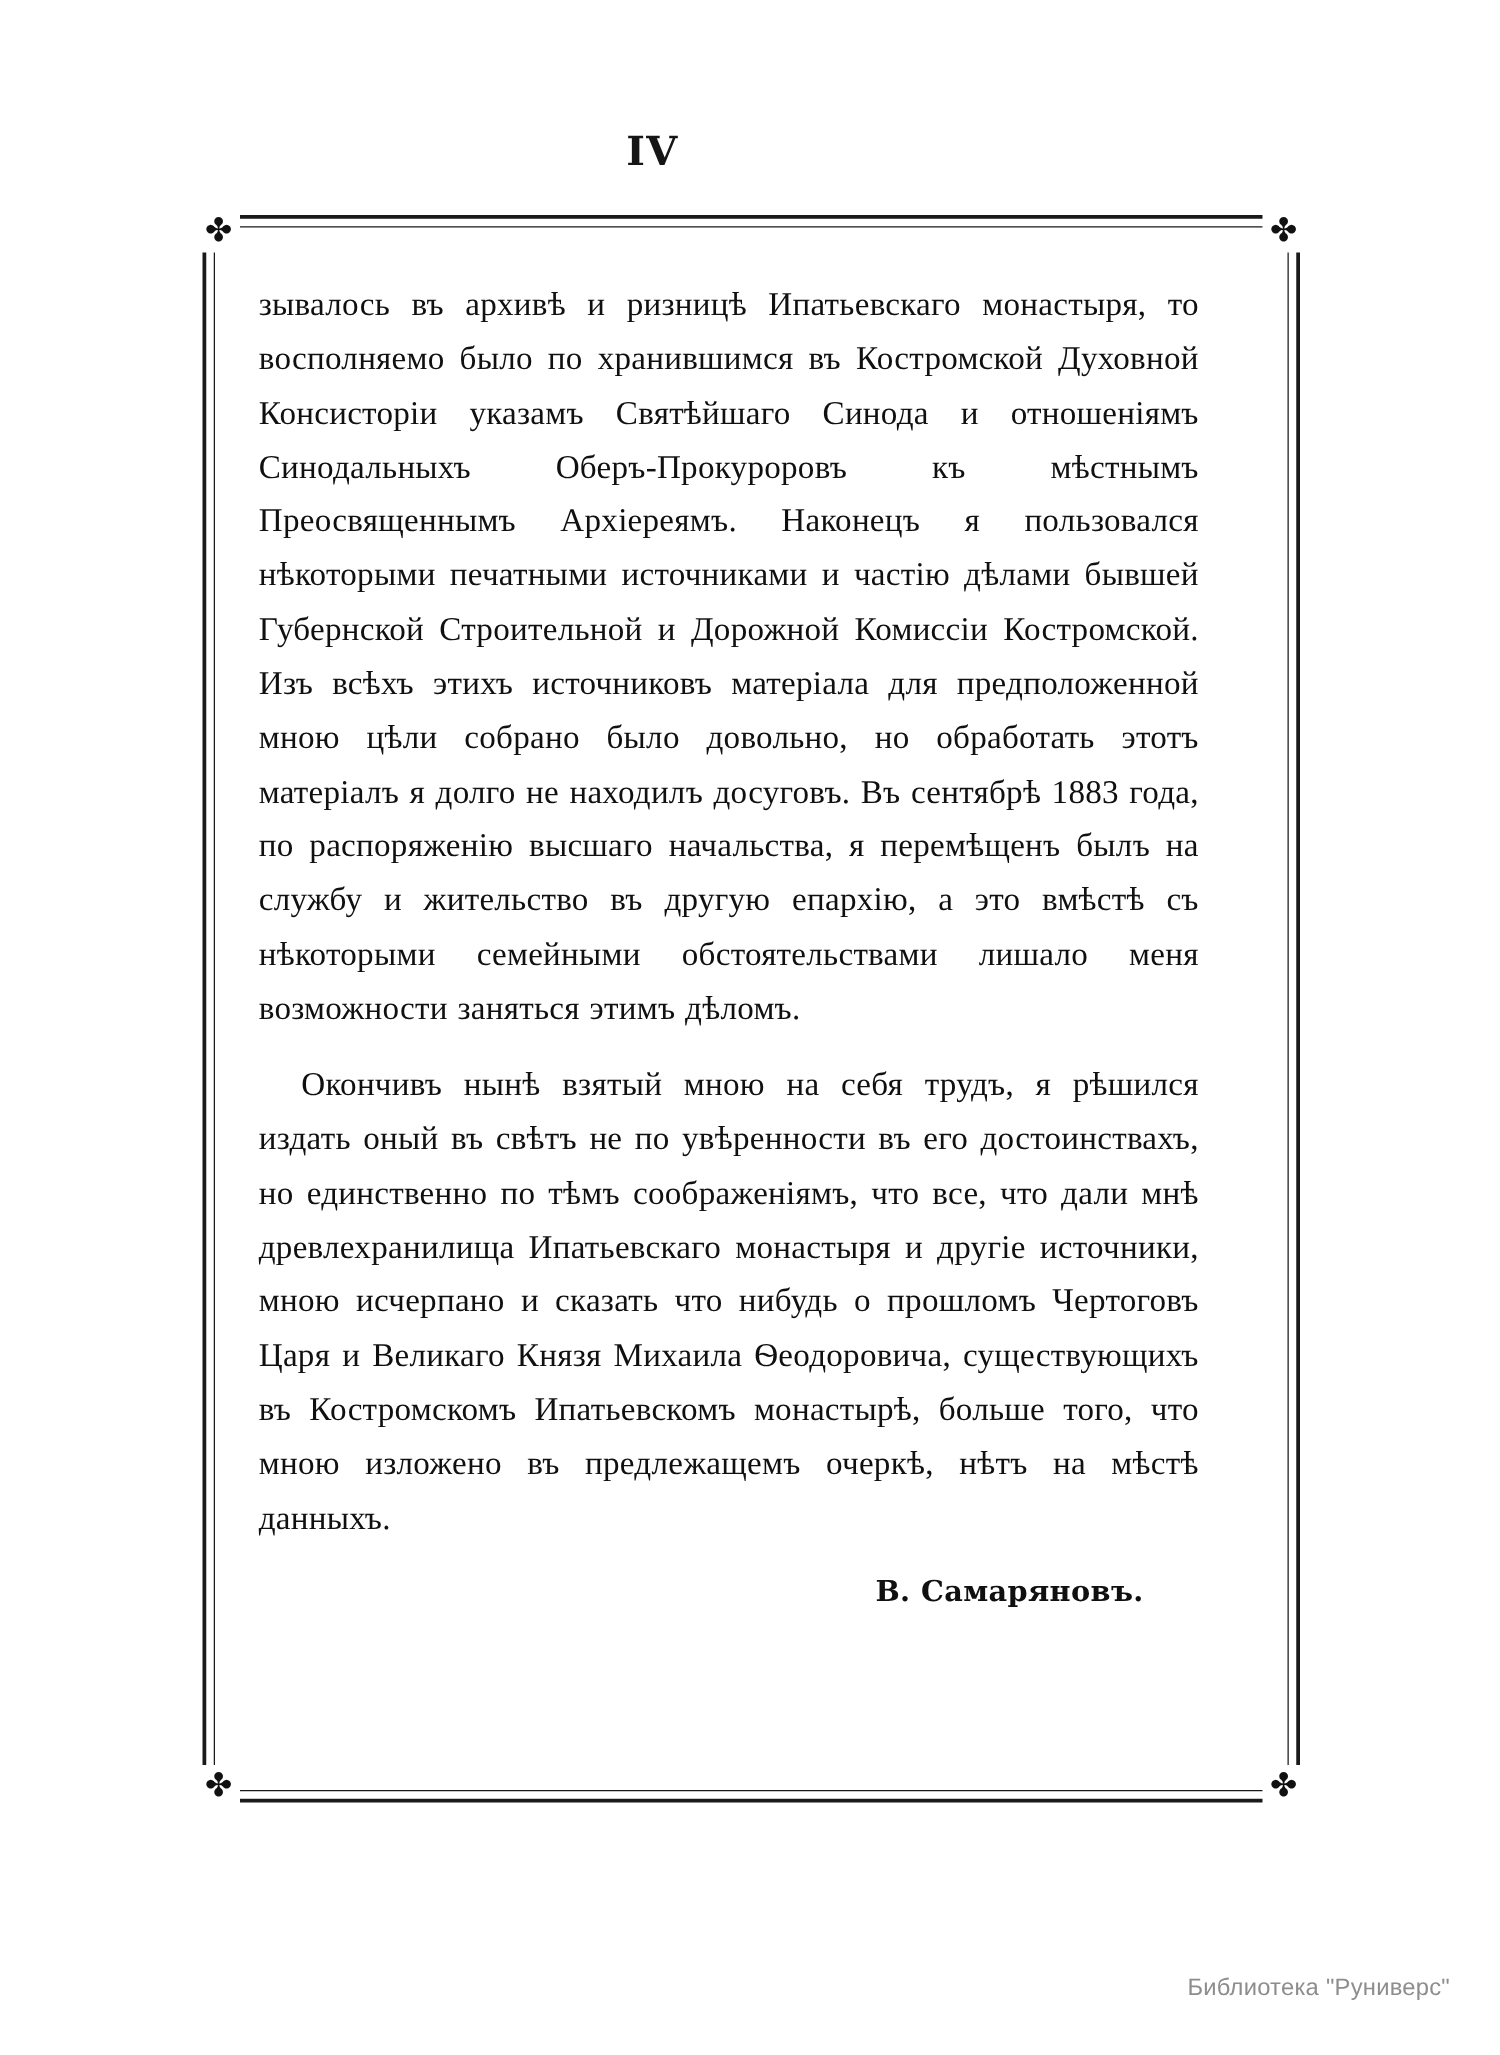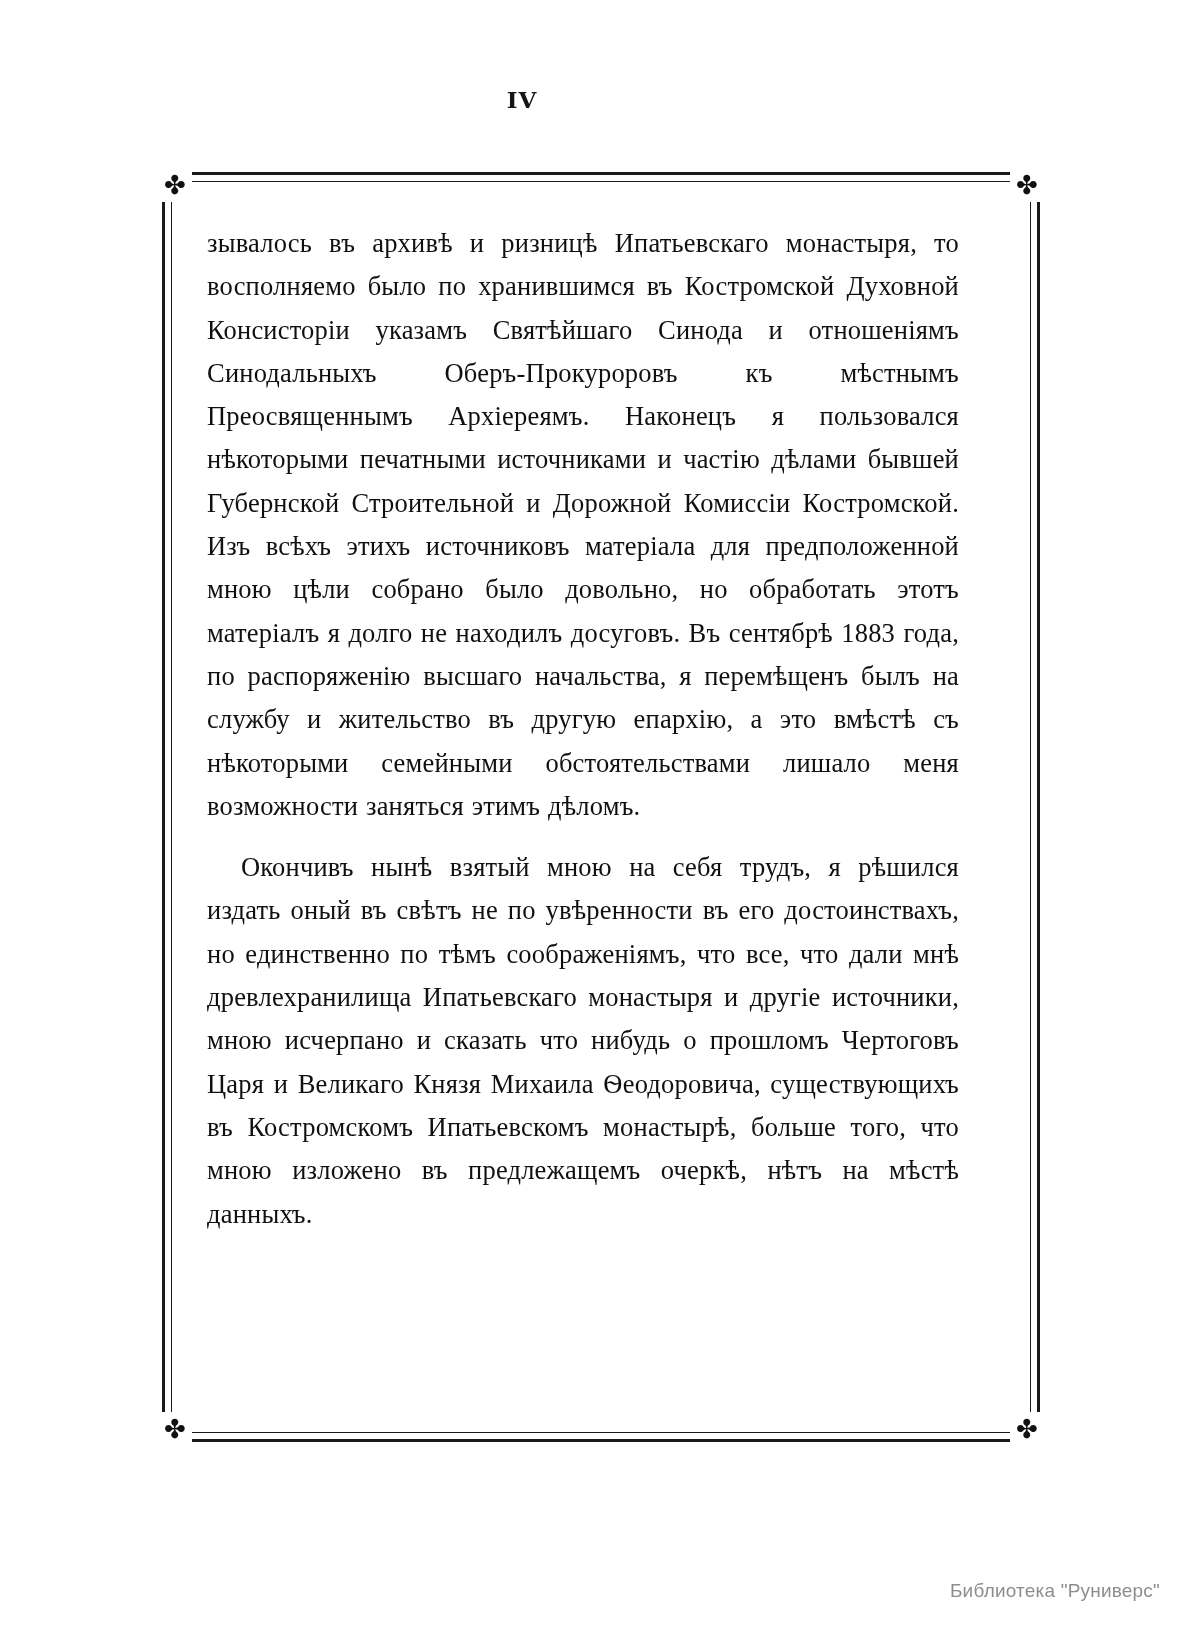--- a/index.html
+++ b/index.html
@@ -12,27 +12,27 @@
     height: 1644px;
     position: relative;
     font-family: "Liberation Serif", serif;
     color: #111111;
     overflow: hidden;
   }
 
   
   .page-number {
     position: absolute;
-    top: 86px;
+    top: 102px;
     left: 0;
     width: 1044px;
     text-align: center;
     font-family: "DejaVu Serif", serif;
     font-weight: bold;
-    font-size: 23px;
+    font-size: 32px;
     letter-spacing: 1px;
     color: #151515;
   }
 
   
   .frame {
     position: absolute;
     left: 162px;
     top: 172px;
     width: 878px;
@@ -129,16 +129,17 @@
   <div class="frame-inner"></div>
   <div class="corner tl">✤</div>
   <div class="corner tr">✤</div>
   <div class="corner bl">✤</div>
   <div class="corner br">✤</div>
 </div>
 
 <div class="text-block">
   <p class="para first">зывалось въ архивѣ и ризницѣ Ипатьевскаго монастыря, то восполняемо было по хранившимся въ Костромской Духовной Консисторіи указамъ Святѣйшаго Синода и отношеніямъ Синодальныхъ Оберъ-Прокуроровъ къ мѣстнымъ Преосвященнымъ Архіереямъ. Наконецъ я пользовался нѣкоторыми печатными источниками и частію дѣлами бывшей Губернской Строительной и Дорожной Комиссіи Костромской. Изъ всѣхъ этихъ источниковъ матеріала для предположенной мною цѣли собрано было довольно, но обработать этотъ матеріалъ я долго не находилъ досуговъ. Въ сентябрѣ 1883 года, по распоряженію высшаго начальства, я перемѣщенъ былъ на службу и жительство въ другую епархію, а это вмѣстѣ съ нѣкоторыми семейными обстоятельствами лишало меня возможности заняться этимъ дѣломъ.</p>
   <p class="para indent">Окончивъ нынѣ взятый мною на себя трудъ, я рѣшился издать оный въ свѣтъ не по увѣренности въ его достоинствахъ, но единственно по тѣмъ соображеніямъ, что все, что дали мнѣ древлехранилища Ипатьевскаго монастыря и другіе источники, мною исчерпано и сказать что нибудь о прошломъ Чертоговъ Царя и Великаго Князя Михаила Ѳеодоровича, существующихъ въ Костромскомъ Ипатьевскомъ монастырѣ, больше того, что мною изложено въ предлежащемъ очеркѣ, нѣтъ на мѣстѣ данныхъ.</p>
+  <div class="signature">В. Самаряновъ.</div>
 </div>
 
 <div class="watermark">Библиотека "Руниверс"</div>
 <div class="paper-edge"></div>
 
 </body></html>

